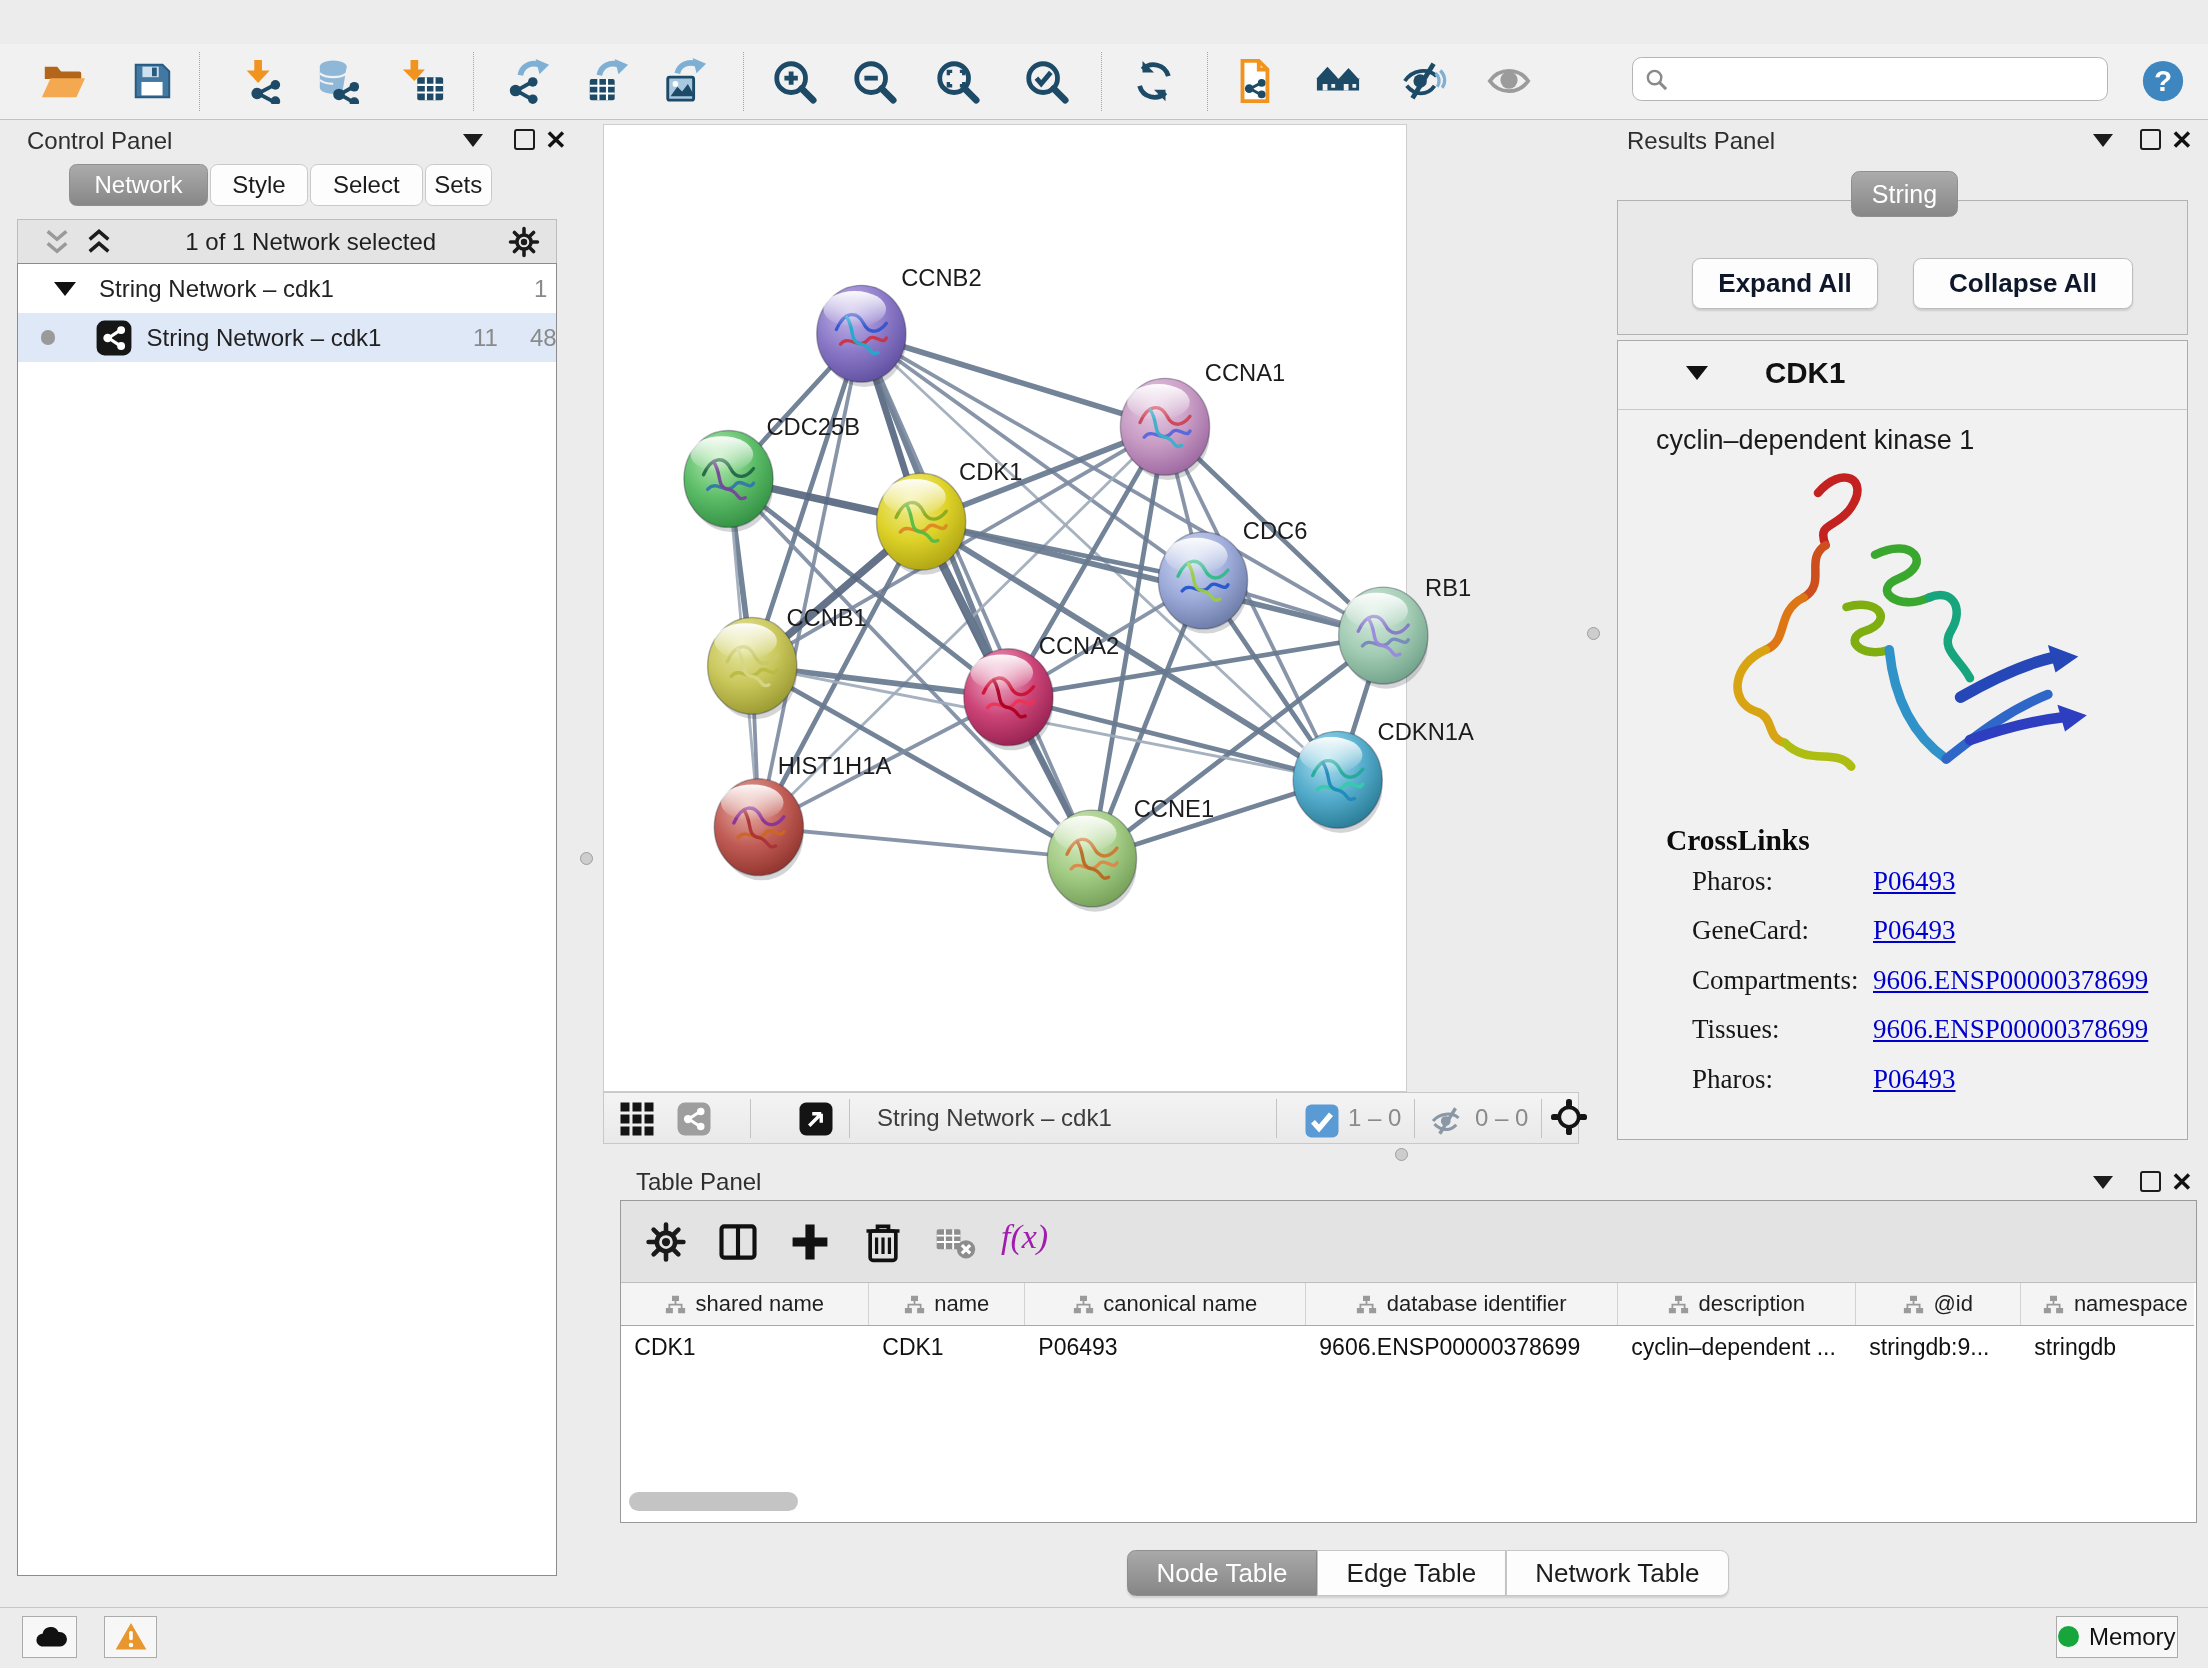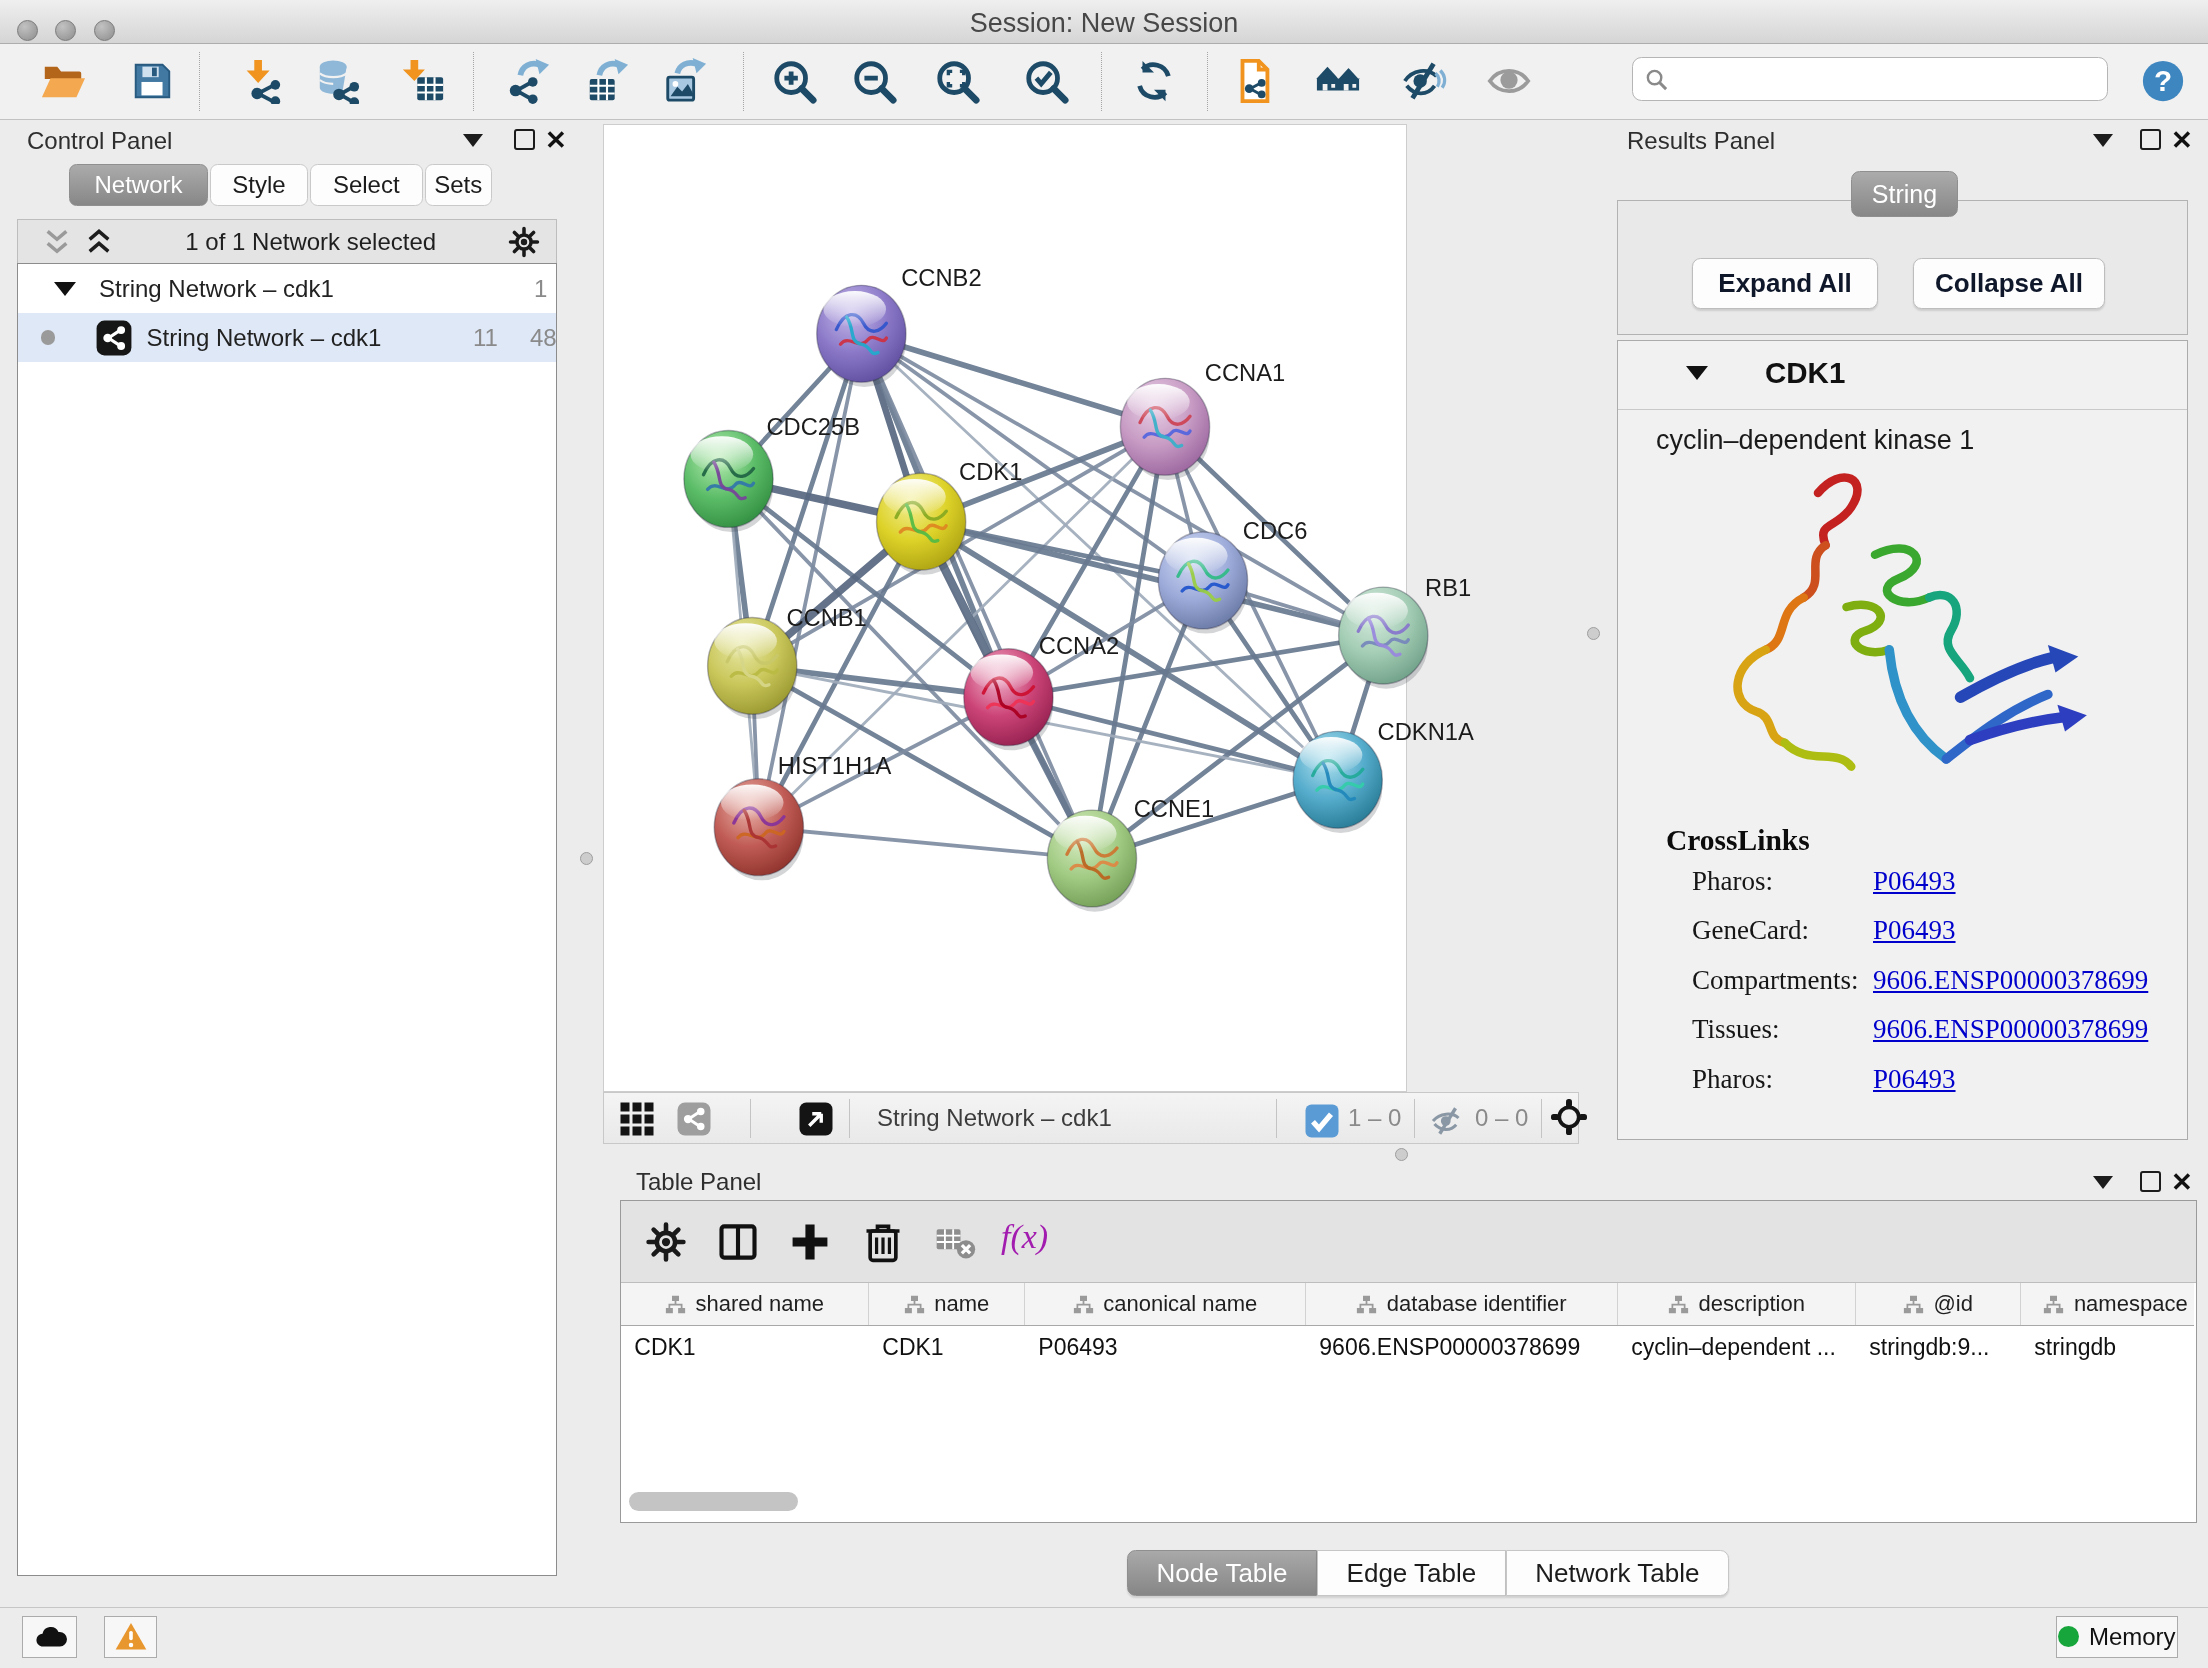--- a/index.html
+++ b/index.html
@@ -89,26 +89,20 @@
   .bb-btn{position:absolute;top:7.6px;height:42px;background:#f7f7f7;border:1.9px solid #ababab;box-sizing:border-box;
     display:flex;align-items:center;justify-content:center;cursor:pointer;}
   .mem-dot{width:21px;height:21px;border-radius:50%;background:#17a63c;margin-right:9.5px;}
   .mem-label{font-size:24px;color:#111;}
 </style>
 </head>
 <body>
 
 <div class="window">
 
-  <div class="titlebar">
-    <div class="tlight" style="left:17px"></div>
-    <div class="tlight" style="left:55px"></div>
-    <div class="tlight" style="left:94px"></div>
-    <div class="win-title">Session: New Session</div>
-  </div>
 
   <div class="toolbar">
     <div class="tbtn" style="left:40px">
         <svg viewBox="0 0 48 48">
           <path d="M5 9h13l4 5h19a2 2 0 0 1 2 2v6H5z" fill="#b3651a"></path>
           <path d="M2 41l9-20h36l-9 20z" fill="#f4a950"></path>
         </svg>
       </div>
     <div class="tbtn" style="left:129px">
         <svg viewBox="0 0 48 48">
@@ -636,21 +630,21 @@
   </div>
 
   <div>
     <div class="panel-title" style="left:1627px;top:127px">Results Panel</div>
     <div class="ph-tri" style="left:2093px;top:134px"></div>
     <div class="ph-sq" style="left:2140px;top:129px"></div>
     <div class="ph-x" style="left:2171px;top:127px">✕</div>
     <div class="rp-tab">String</div>
     <div class="rp-box1">
       <div class="rp-btn" style="left:74px;width:186px">Expand All</div>
-      <div class="rp-btn" style="left:295px;width:192px">Collapse All</div>
+      <div class="rp-btn" style="left:295px;width:220px">Collapse All</div>
     </div>
     <div class="rp-box2">
       <div class="rp-generow">
         <div class="tri-down" style="position:absolute;left:68px;top:25px"></div>
         <div class="rp-gene">CDK1</div>
       </div>
       <div class="rp-desc">cyclin–dependent kinase 1</div>
       <svg style="position:absolute;left:57px;top:114px" width="438" height="361" viewBox="0 0 460 380">
         <g fill="none" stroke-linecap="round">
           <path d="M150 40 C175 10 205 25 185 55 C170 78 148 70 158 95" stroke="#c42121" stroke-width="9"></path>

